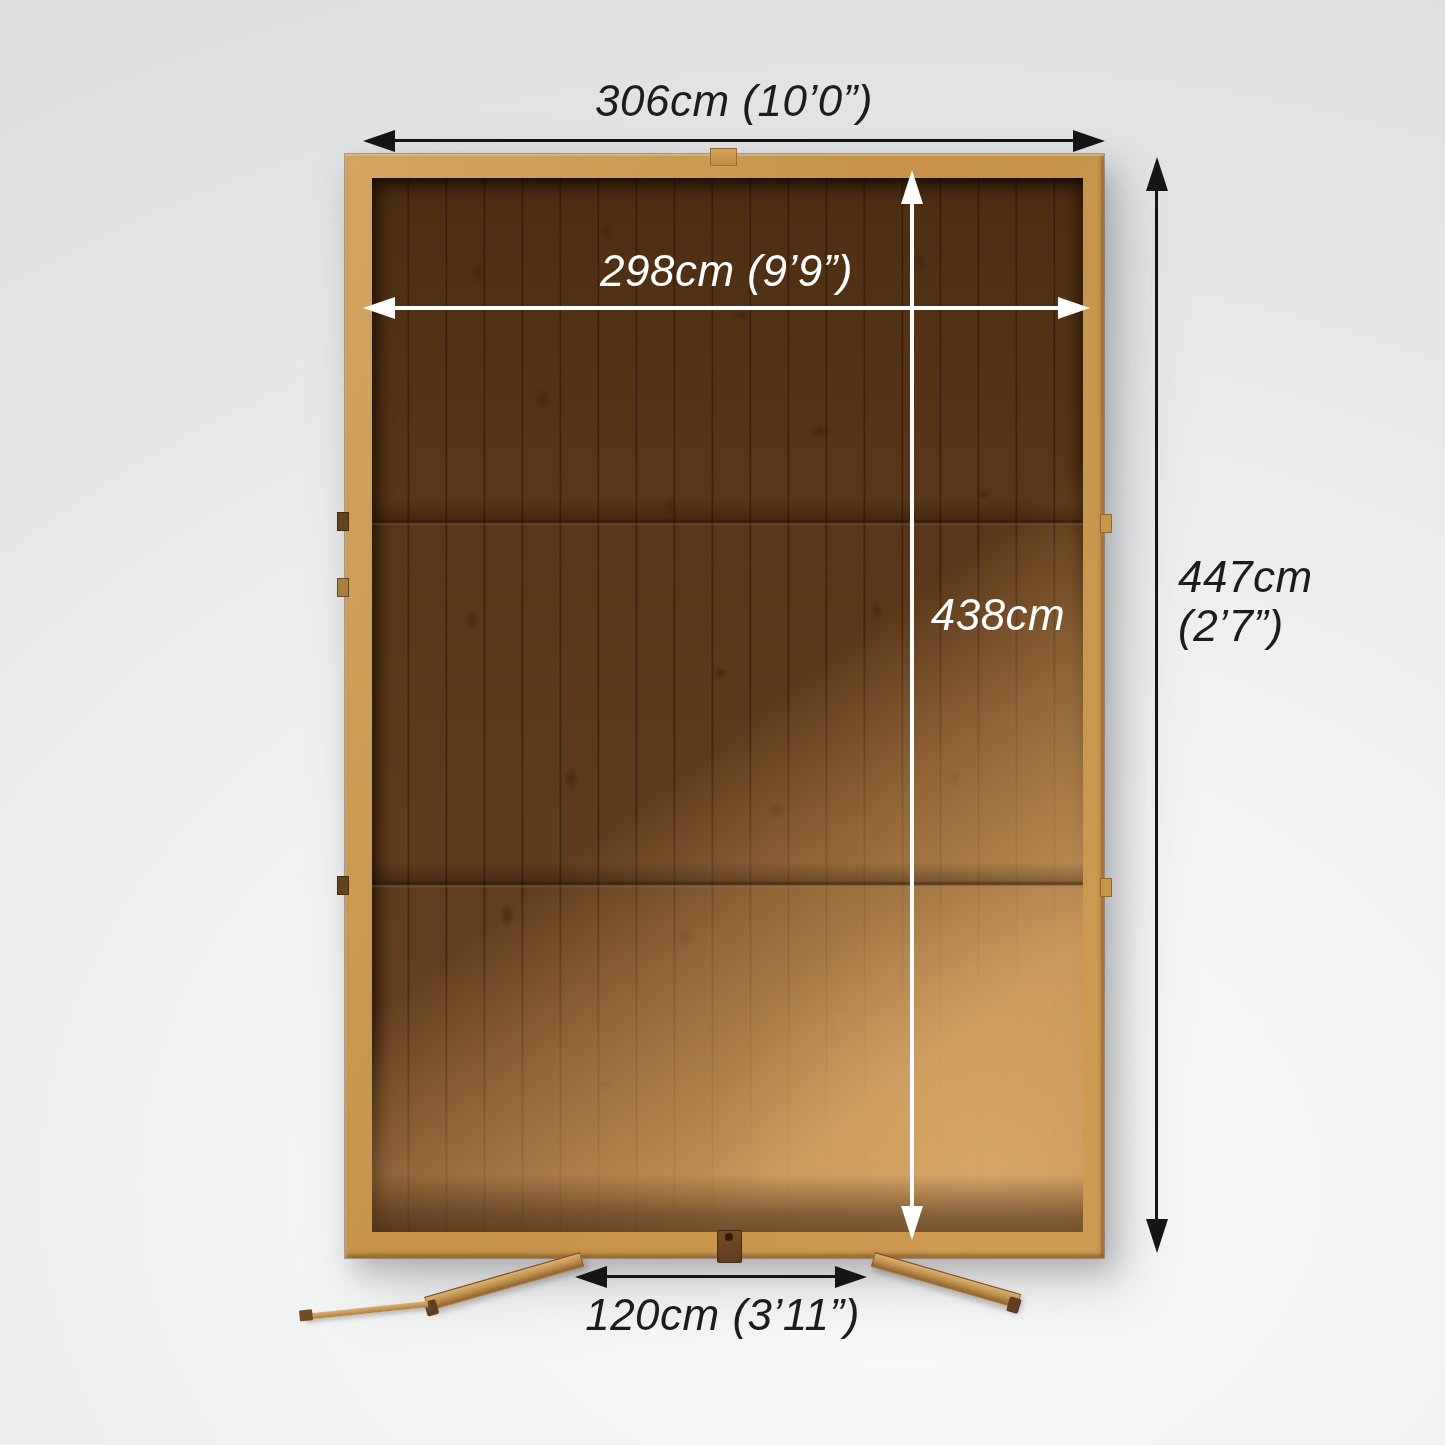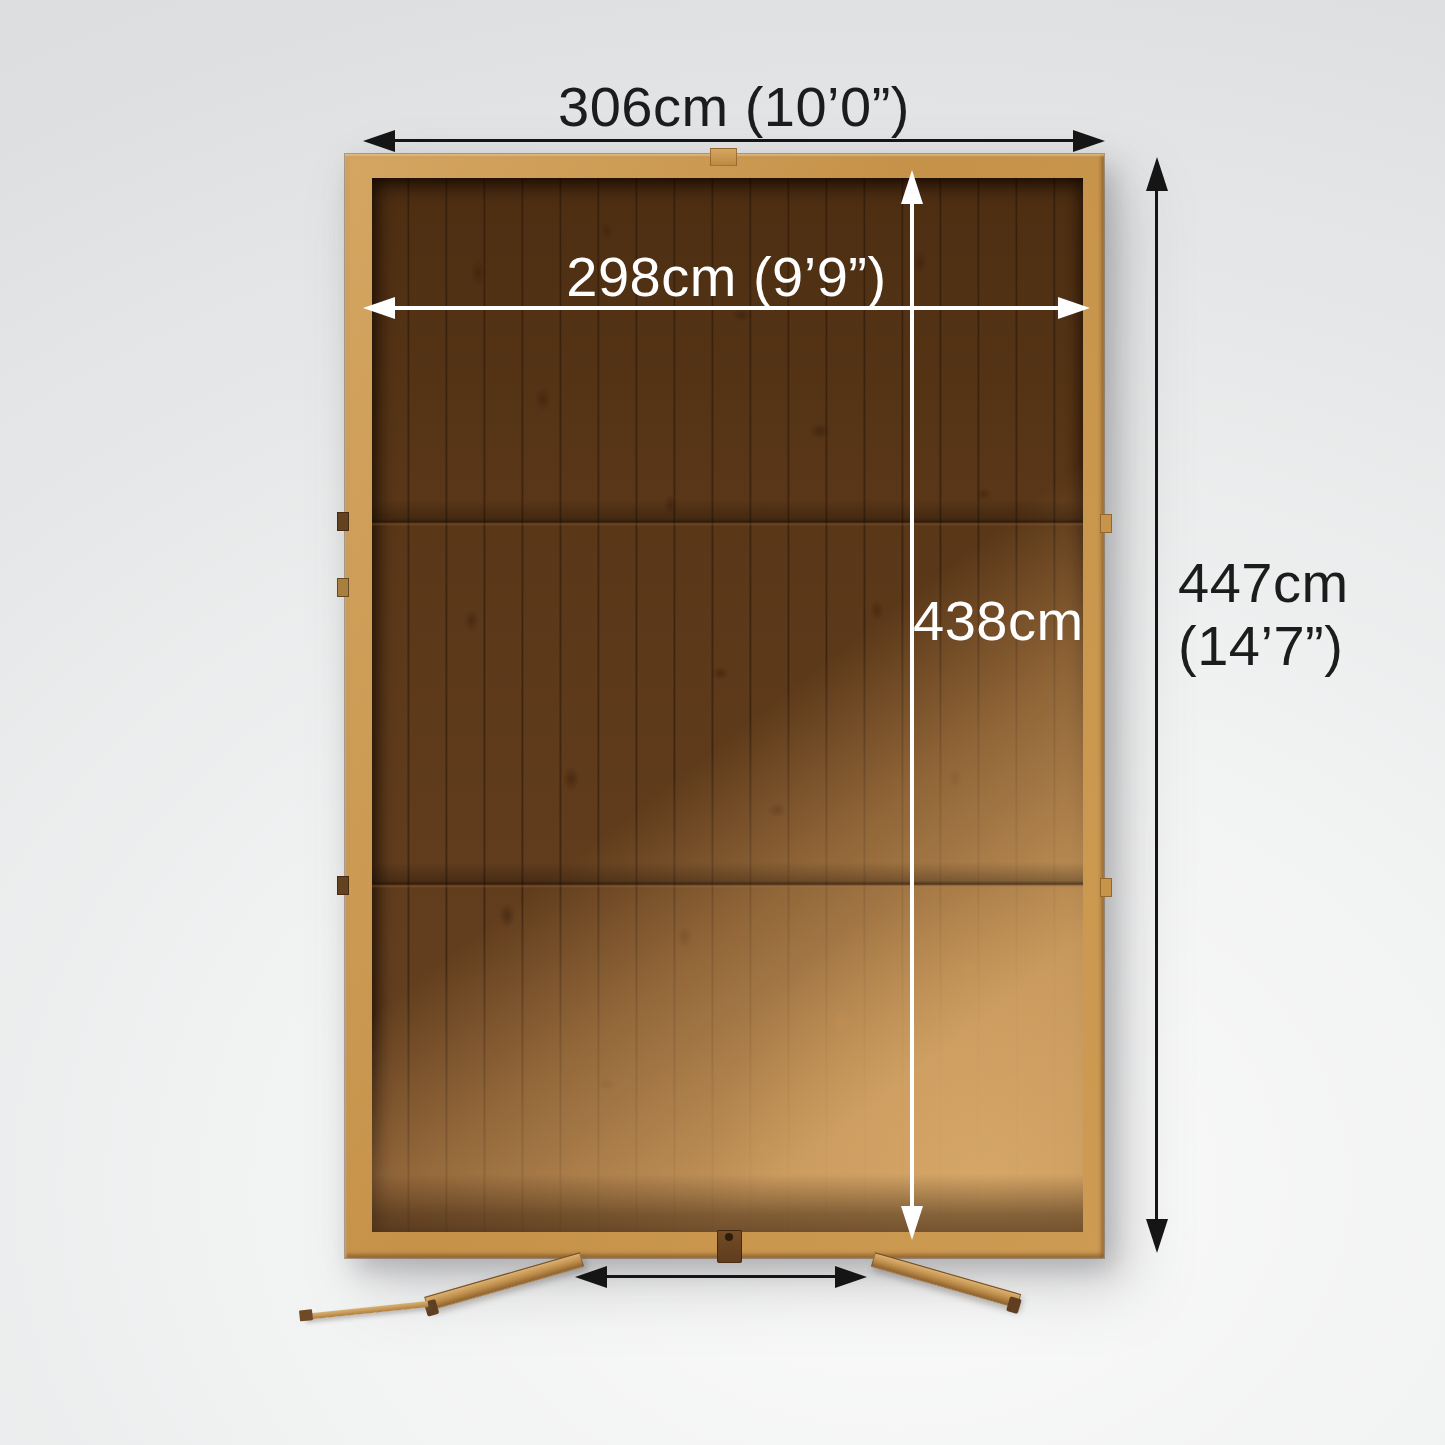--- a/index.html
+++ b/index.html
@@ -95,21 +95,21 @@
     border:1px solid rgba(92,58,22,.5);box-shadow:3px 4px 6px rgba(100,95,90,.4);}
   .door-left{left:420px;top:1252px;width:160px;transform:rotate(-16deg);transform-origin:right center;}
   .door-right{left:873px;top:1252px;width:150px;transform:rotate(16deg);transform-origin:left center;}
   .door-knob{position:absolute;width:12px;height:15px;top:4px;background:#5f3e22;border-radius:2px;}
   .door-right .door-knob{right:-3px;}
   .door-left .door-knob{left:-3px;}
   .door-ext{position:absolute;left:303px;top:1301px;width:125px;height:6px;background:linear-gradient(180deg,#d9b171,#b08040);
     transform:rotate(-6deg);transform-origin:right center;box-shadow:2px 3px 4px rgba(110,105,100,.4);}
   .door-ext .end{position:absolute;left:-4px;top:-4px;width:13px;height:11px;background:#6e4a26;border-radius:1px;}
   
-  .dim-label{position:absolute;font-size:56px;color:#1c1c1c;letter-spacing:.5px;line-height:1.12;white-space:nowrap;}
+  .dim-label{position:absolute;font-size:44px;color:#1c1c1c;letter-spacing:.5px;line-height:1.12;white-space:nowrap;font-style:italic;}
   .dim-label.center{text-align:center;}
   .dim-label.white{color:#ffffff;}
   .arr{position:absolute;color:#151515;}
   .arr.white{color:#ffffff;}
   .arr-h{height:22px;}
   .arr-h .line{position:absolute;left:26px;right:26px;top:9px;height:3px;background:currentColor;}
   .arr-h.white .line{height:4px;top:9px;}
   .arr-h .hl{position:absolute;left:0;top:0;width:0;height:0;border-top:11px solid transparent;border-bottom:11px solid transparent;border-right:32px solid;}
   .arr-h .hr{position:absolute;right:0;top:0;width:0;height:0;border-top:11px solid transparent;border-bottom:11px solid transparent;border-left:32px solid;}
   .arr-v{width:22px;}
@@ -173,22 +173,23 @@
     <div>438cm</div>
   </div>
 
   <div class="arr arr-v" style="left:1146px;top:157px;height:1096px;">
     <span class="ht"></span>
     <span class="line"></span>
     <span class="hb"></span>
   </div>
   <div class="dim-label" style="left:1178px;top:552px;">
     <div>447cm</div>
-    <div>(14’7”)</div>
+    <div>(2’7”)</div>
   </div>
 
   <div class="arr arr-h" style="left:575px;top:1266px;width:292px;">
     <span class="hl"></span>
     <span class="line"></span>
     <span class="hr"></span>
   </div>
+  <div class="dim-label center" style="left:480px;top:1290px;width:485px;">120cm (3’11”)</div>
 
 </div>
 
 </body></html>

